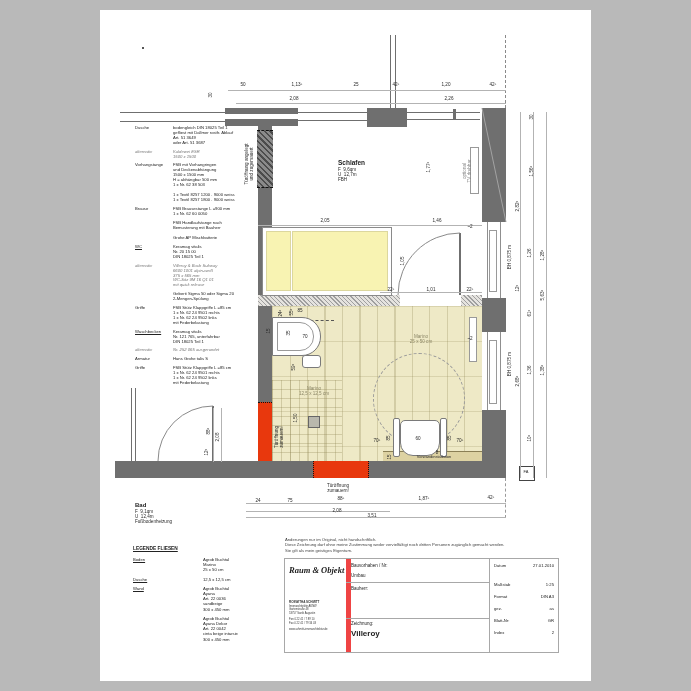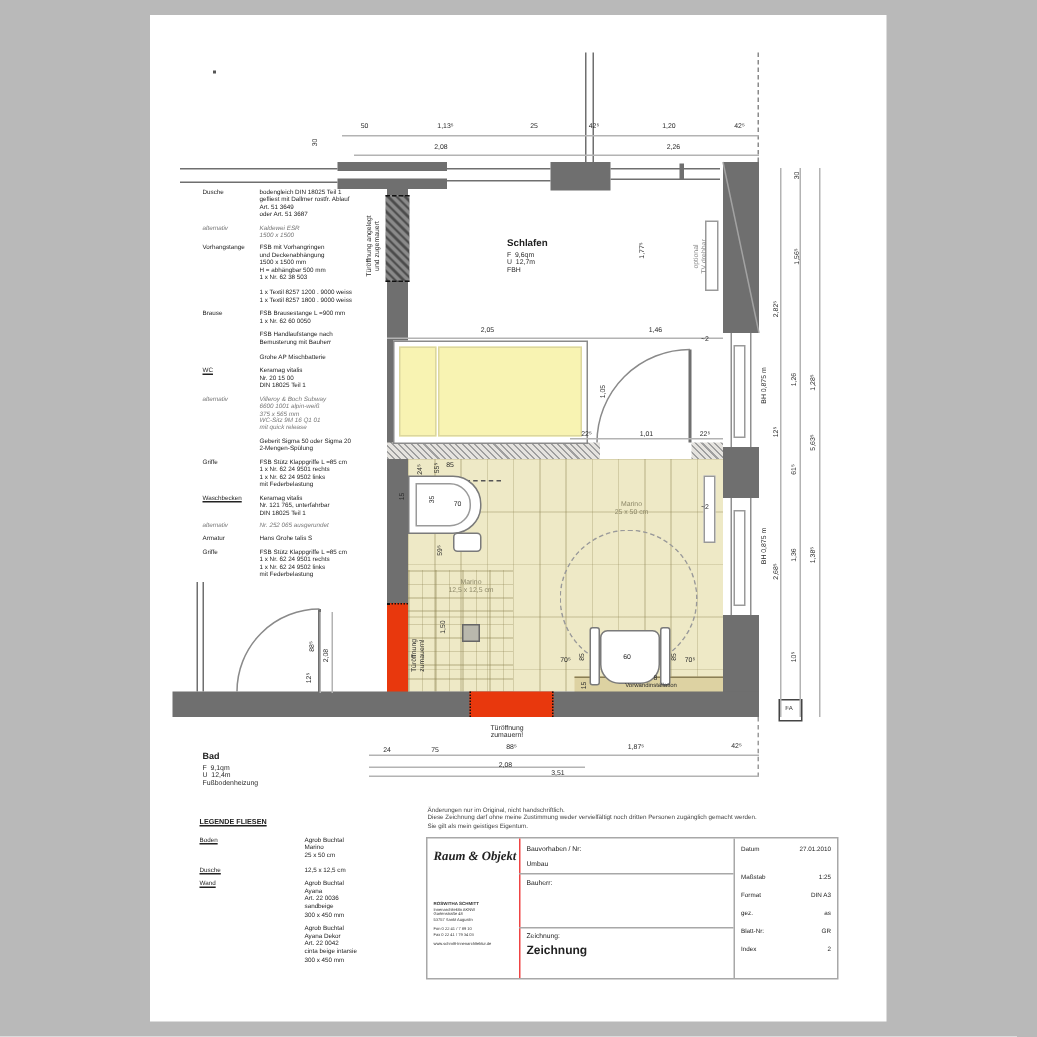--- a/index.html
+++ b/index.html
@@ -27,21 +27,21 @@
   #turn-circle{position:absolute;left:373px;top:353px;width:90px;height:90px;border:1px dashed #9a9a9a;border-radius:50%;}
   .spec-sec{display:flex;margin-bottom:4px;}
   .spec-label{width:38px;flex:none;font-size:4.2px;line-height:4.9px;}
   .spec-val{flex:1;font-size:4.2px;line-height:4.9px;white-space:nowrap;}
   .it{font-style:italic;color:#777;}
   .ul{text-decoration:underline;}
   .leg-row{display:flex;margin-bottom:4px;}
   .leg-label{width:70px;flex:none;font-size:4.2px;line-height:5.2px;text-decoration:underline;}
   .leg-val{flex:1;font-size:4.2px;line-height:5.2px;white-space:nowrap;}
   #titleblock{position:absolute;left:284px;top:558px;width:273px;height:93px;border:1px solid #a8a8a8;}
-  .tb-col1{position:absolute;left:0;top:0;width:61px;height:93px;border-right:1px solid #ef4444;}
+  .tb-col1{position:absolute;left:0;top:0;width:61px;height:93px;border-right:5px solid #ef4444;}
   .tb-col2{position:absolute;left:61px;top:0;width:143px;height:93px;}
   .tb-col3{position:absolute;left:204px;top:0;width:69px;height:93px;border-left:1px solid #a8a8a8;padding-top:4px;box-sizing:border-box;}
   .tb-hline{position:absolute;left:61px;width:143px;height:1px;background:#a8a8a8;}
   .tb-field{display:flex;justify-content:space-between;padding:0 4px;font-size:4.2px;line-height:5px;}
   .tb-field:first-child{margin-bottom:14px;}
   .tb-field{margin-bottom:7px;}
   #firm{position:absolute;left:4px;top:42px;font-size:2.7px;line-height:3.5px;color:#333;}
   #firm div:first-child{font-weight:bold;font-size:3px;}
   svg.ov{position:absolute;overflow:visible;}
 </style>
@@ -389,21 +389,21 @@
           <div style="margin-top: 3px;">Fon 0 22 41 / 7 89 10</div>
           <div>Fax 0 22 41 / 79 34 03</div>
           <div style="margin-top: 3px;">www.schmitt-innenarchitektur.de</div>
         </div>
     </div>
     <div class="tb-col2">
       <div style="position:absolute;left:5px;top:4px;font-size:4.5px;">Bauvorhaben / Nr:</div>
       <div style="position:absolute;left:5px;top:14px;font-size:4.5px;">Umbau</div>
       <div style="position:absolute;left:5px;top:27px;font-size:4.5px;">Bauherr:</div>
       <div style="position:absolute;left:5px;top:62px;font-size:4.5px;">Zeichnung:</div>
-      <div style="position:absolute;left:5px;top:70px;font-size:8px;font-weight:bold;">Zeichnung</div>
+      <div style="position:absolute;left:5px;top:70px;font-size:8px;font-weight:bold;">Villeroy</div>
     </div>
     <div class="tb-hline" style="top:23px;"></div>
     <div class="tb-hline" style="top:59px;"></div>
     <div class="tb-col3" id="tb-fields">
         <div class="tb-field">
           <span>Datum</span>
           <span>27.01.2010</span>
         </div>
         <div class="tb-field">
           <span>Maßstab</span>

